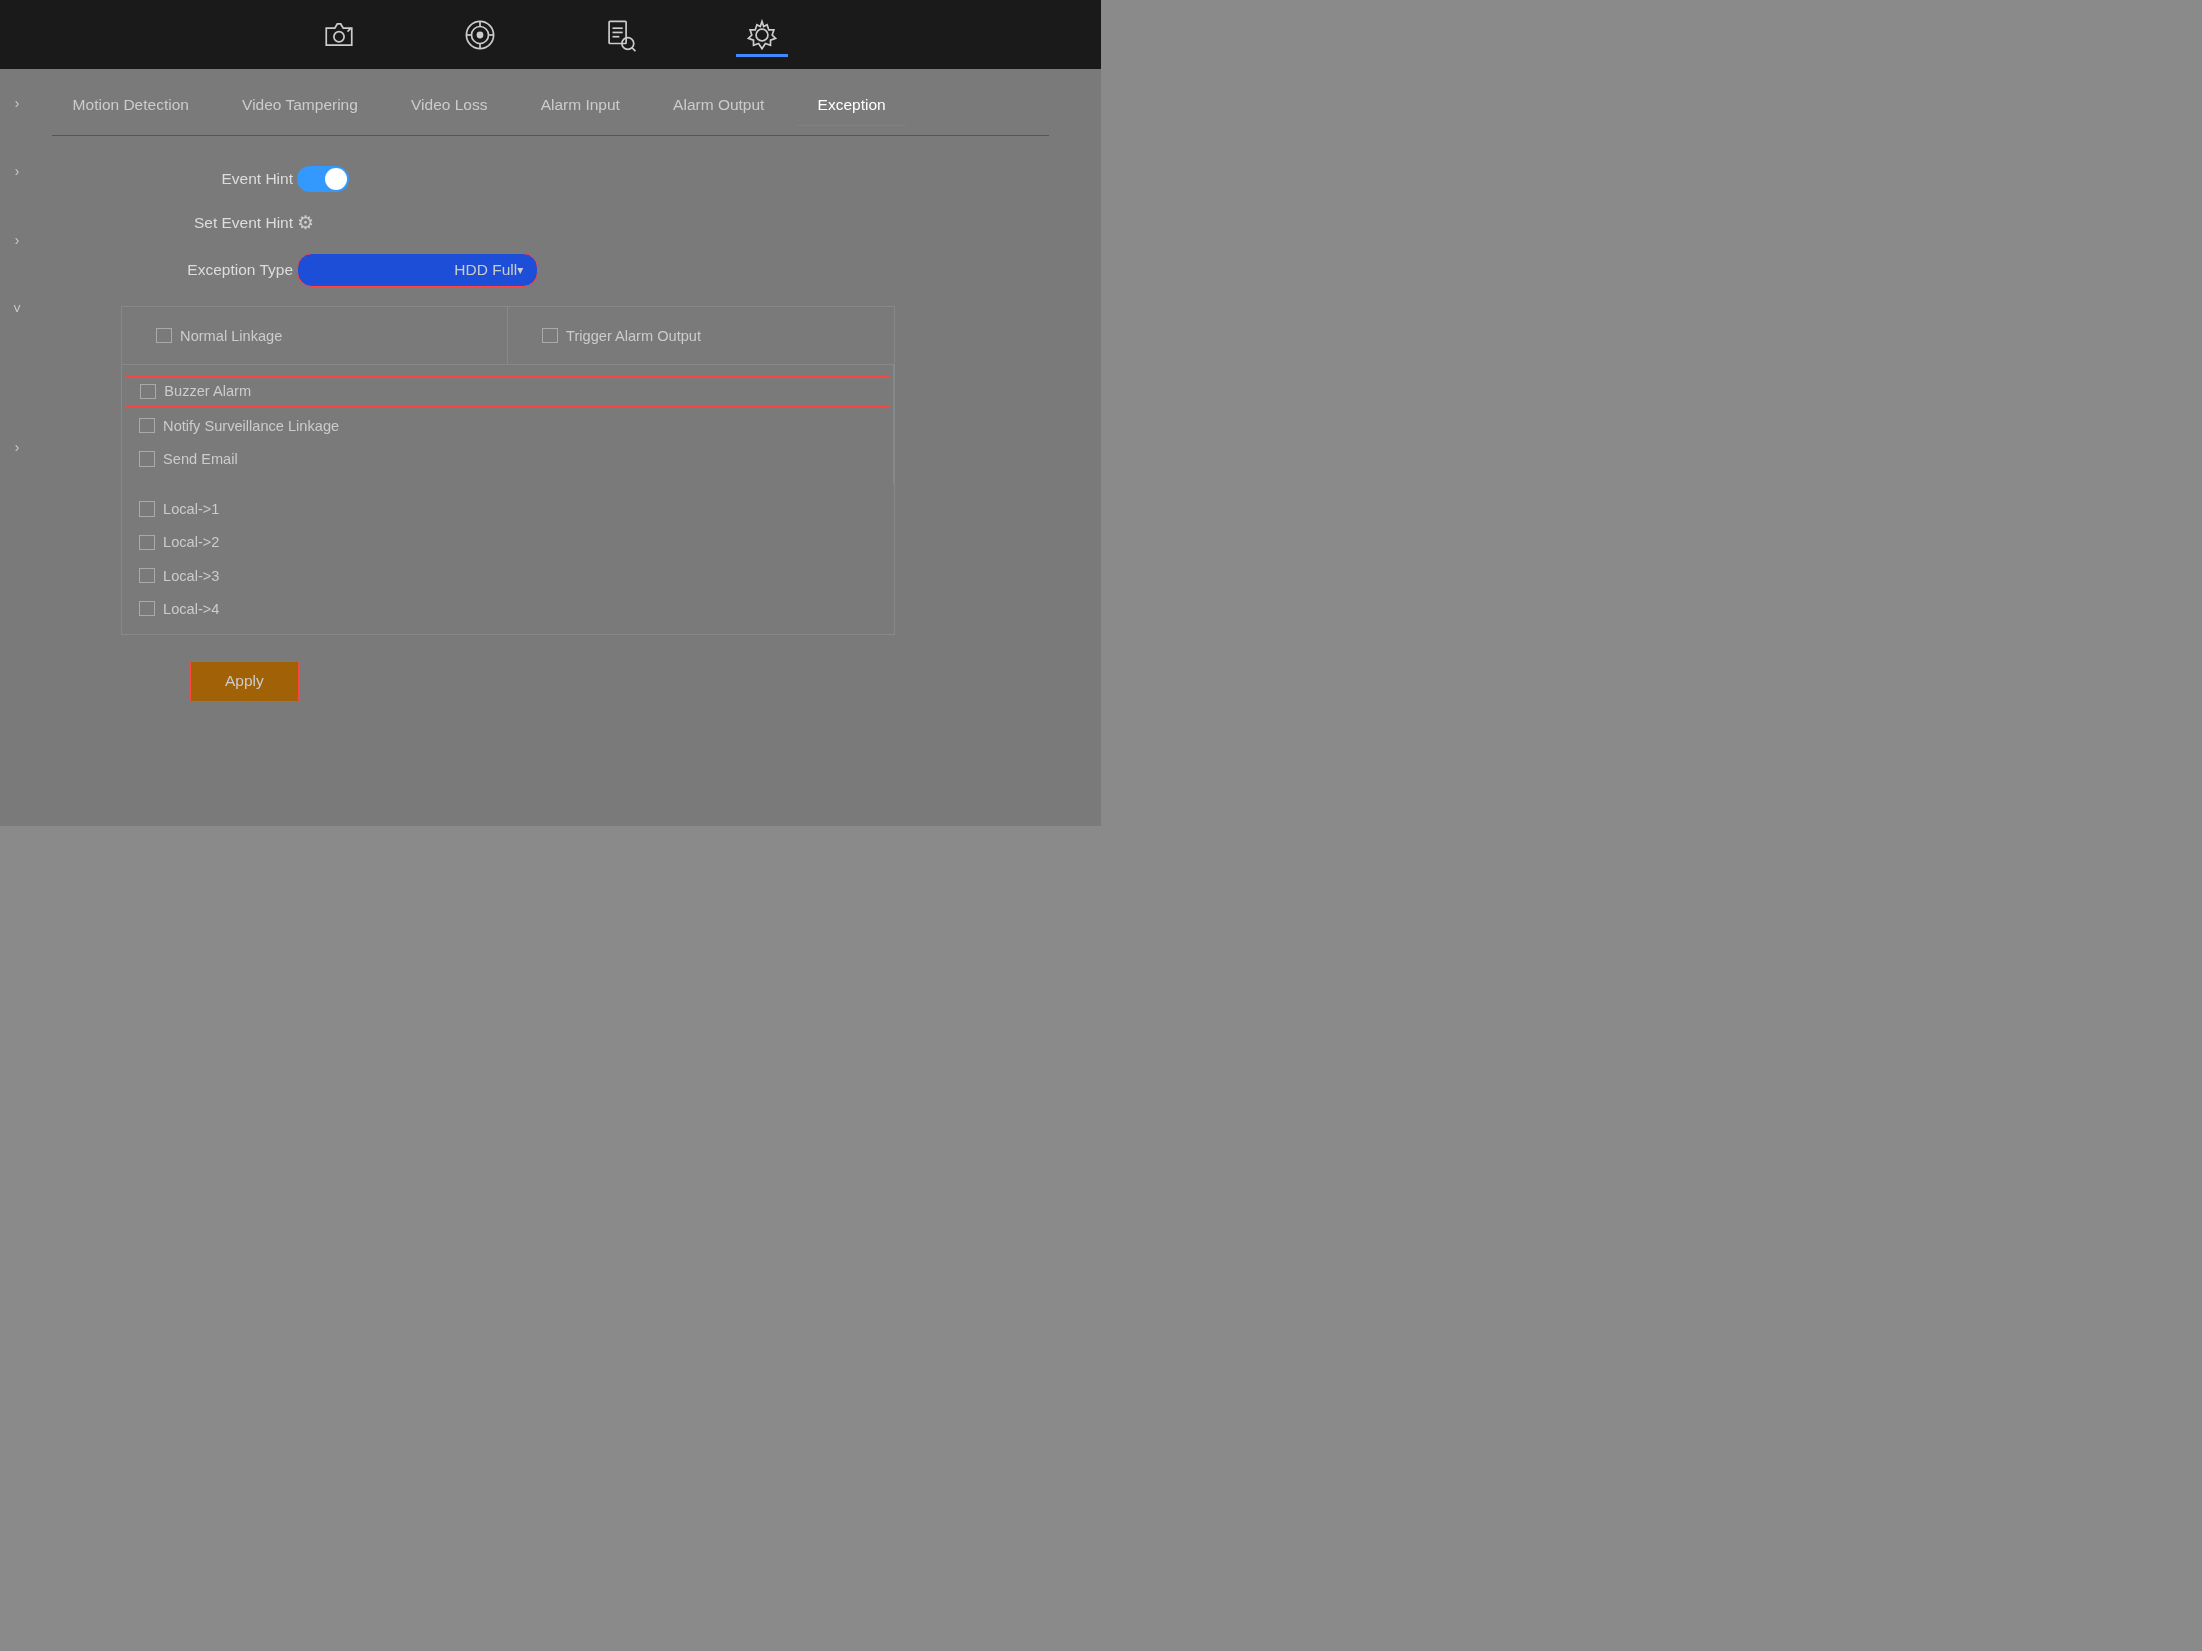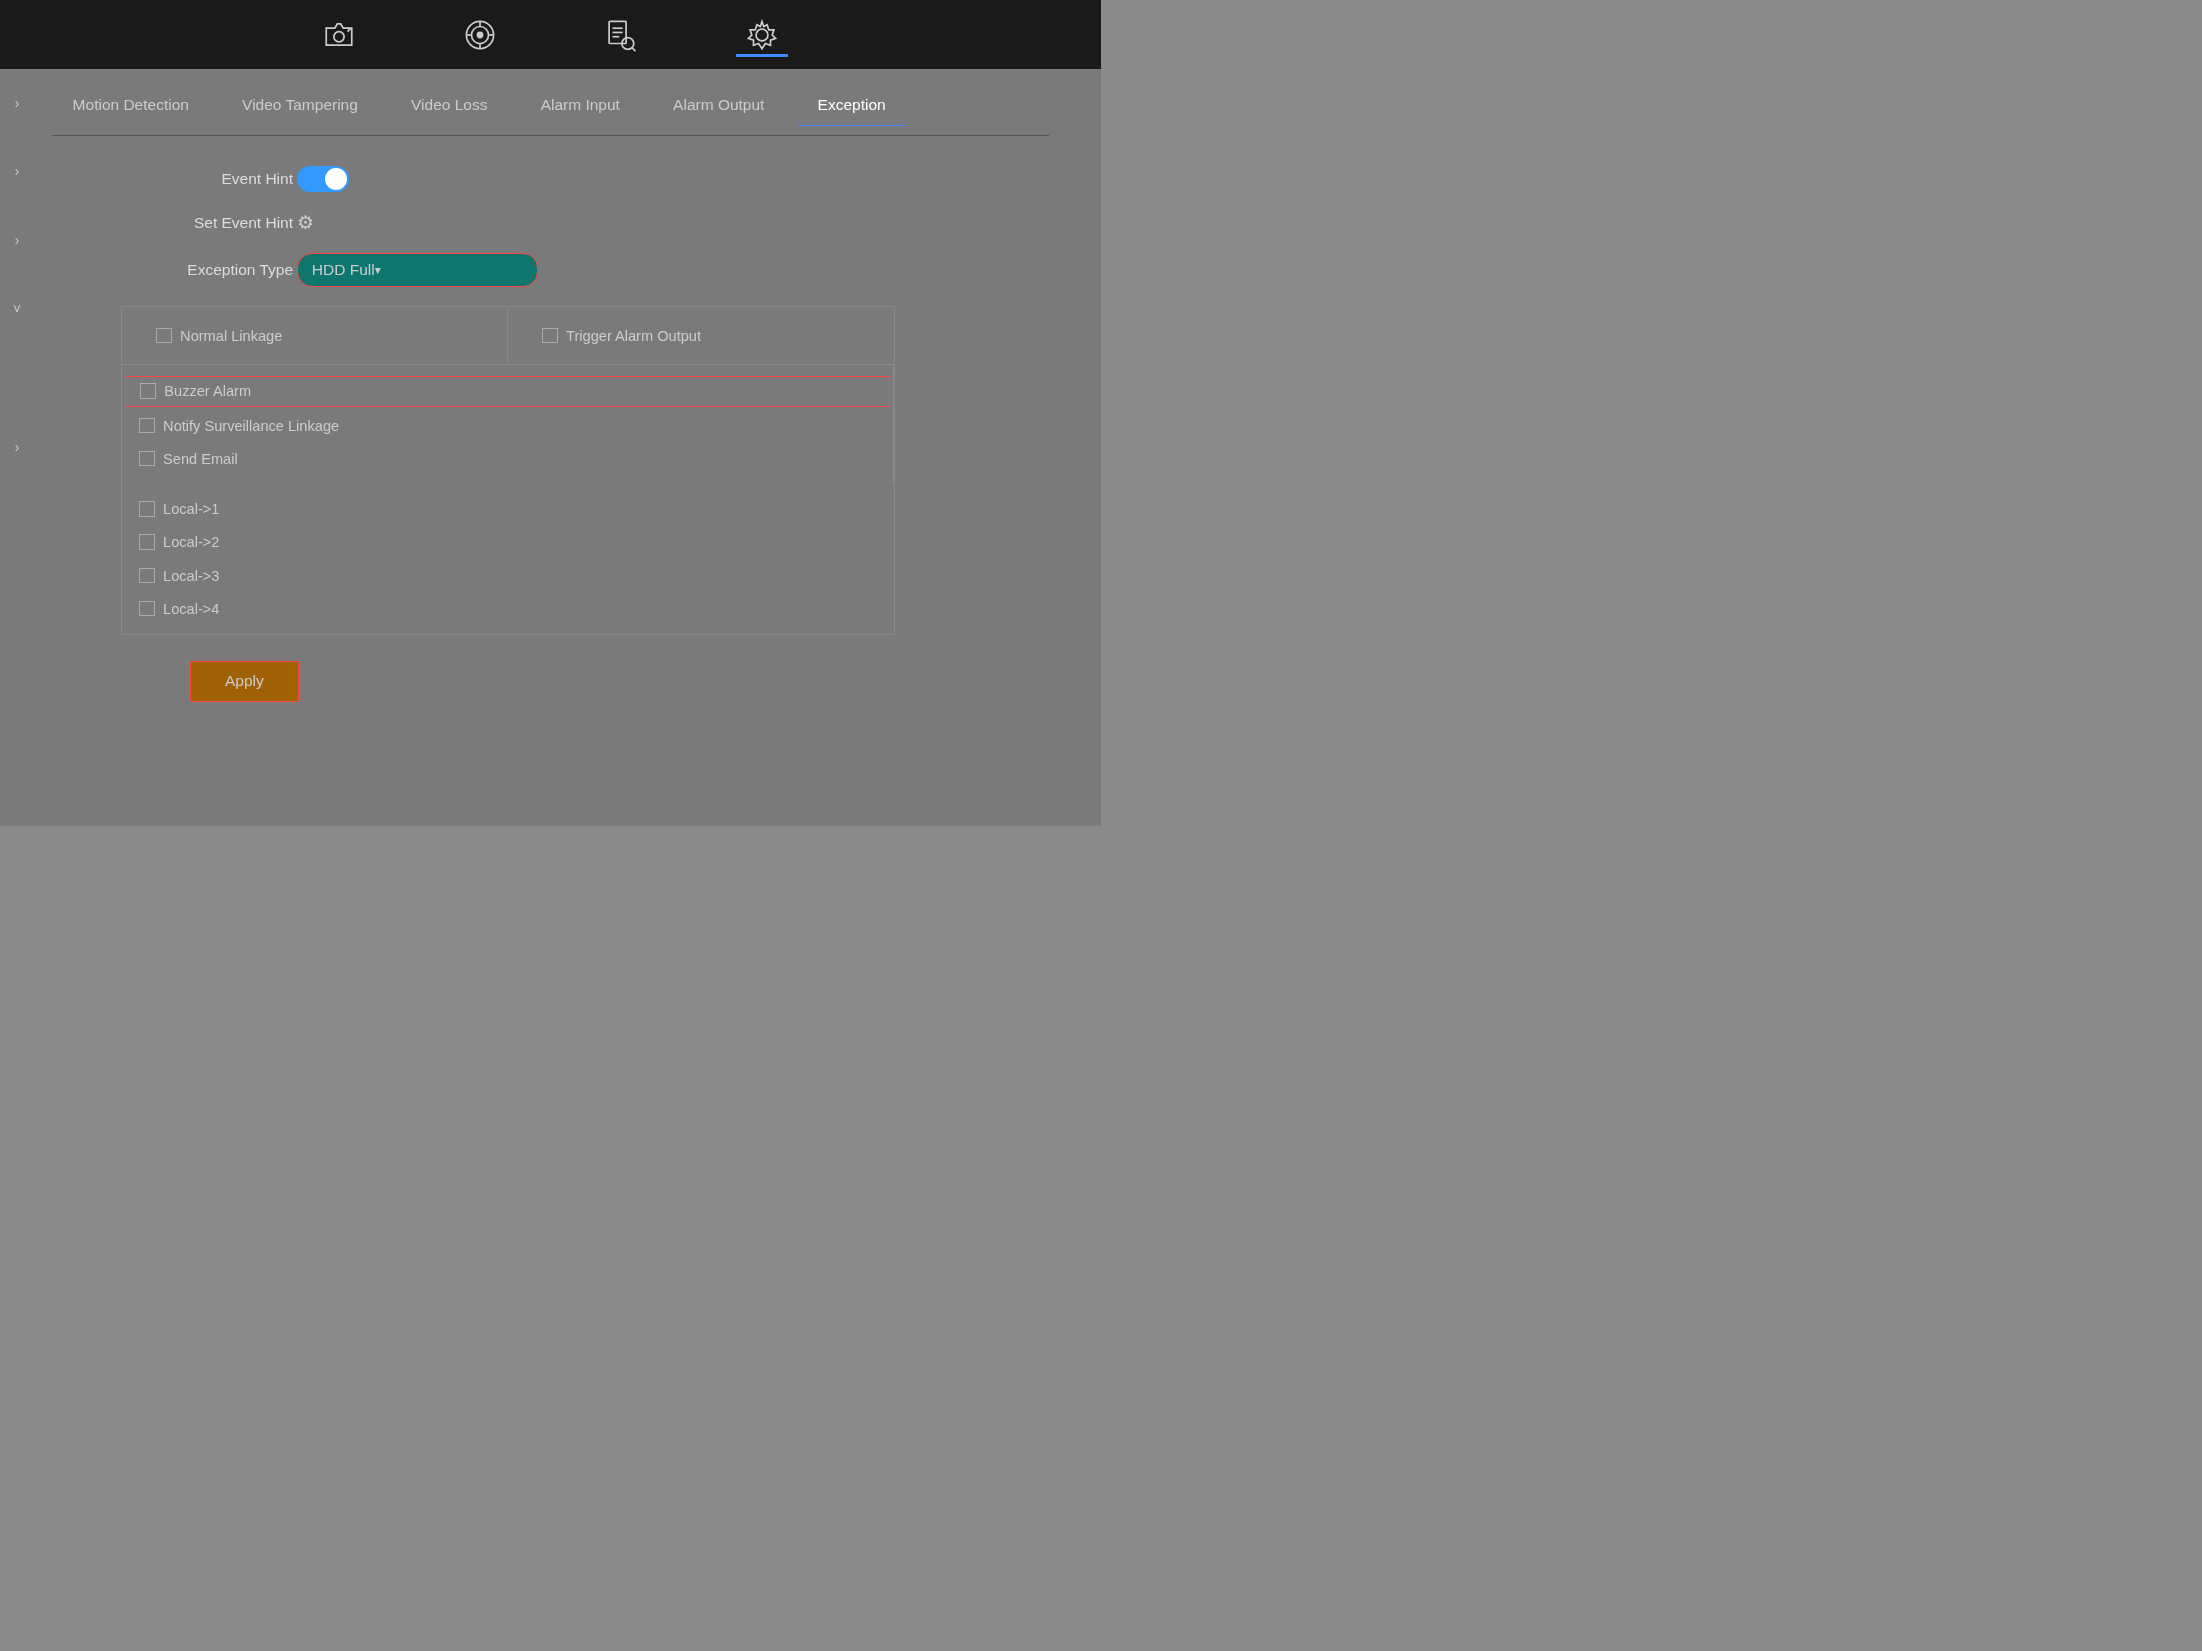--- a/index.html
+++ b/index.html
@@ -161,29 +161,29 @@
     .gear-btn {
       background: none;
       border: none;
       cursor: pointer;
       color: #cccccc;
       font-size: 19px;
     }
 
     
     .dropdown {
-      background: #0f766e;
+      background: #1d4ed8;
       border: 1.7px solid #ff4444;
       border-radius: 15px;
       padding: 6.9px 13.8px;
       color: #cccccc;
       font-size: 15.5px;
       display: flex;
       align-items: center;
-      justify-content: flex-start;
+      justify-content: flex-end;
       width: 241px;
       cursor: pointer;
     }
 
     .dropdown-arrow {
       color: #cccccc;
       font-size: 12px;
     }
 
     
@@ -219,21 +219,21 @@
       border-right: 0.9px solid #888888;
       padding: 8.6px 0;
     }
 
     .linkage-right {
       padding: 8.6px 0;
     }
 
     .checkbox-row {
       display: flex;
-      align-items: flex-start;
+      align-items: center;
       padding: 8.6px 17px;
       gap: 8.6px;
       cursor: pointer;
     }
 
     .checkbox-row.highlighted {
       border: 1.7px solid #ff4444;
       margin: 1.7px 3.4px;
       padding: 6.9px 13.8px;
     }

